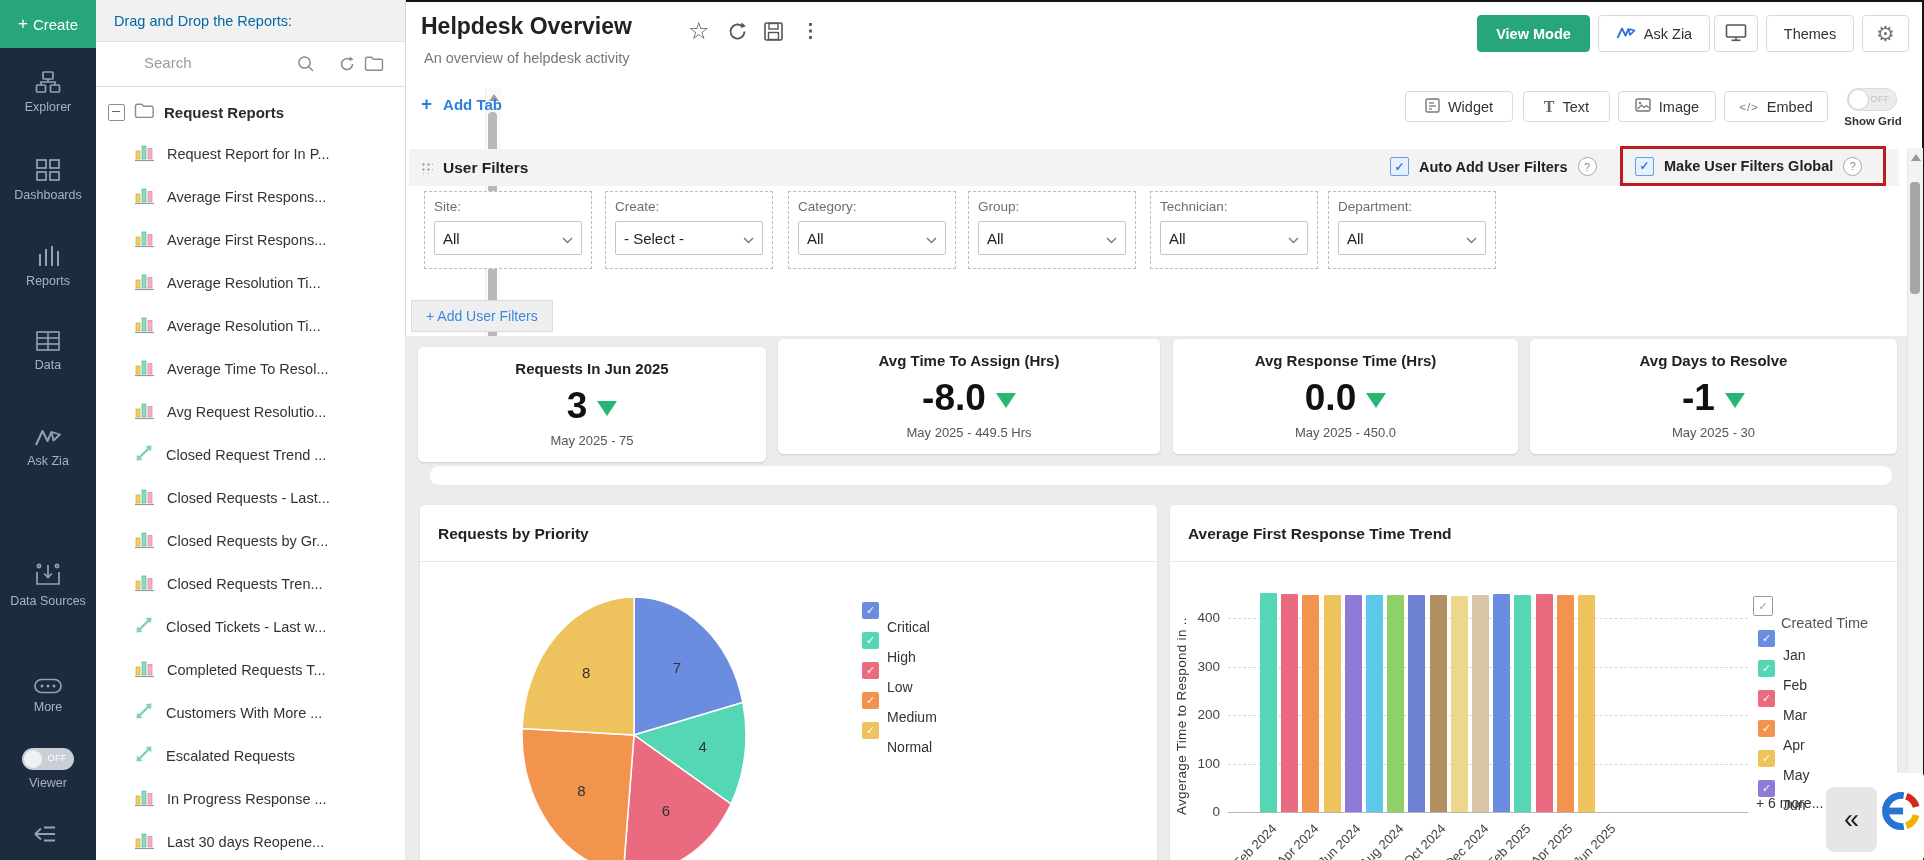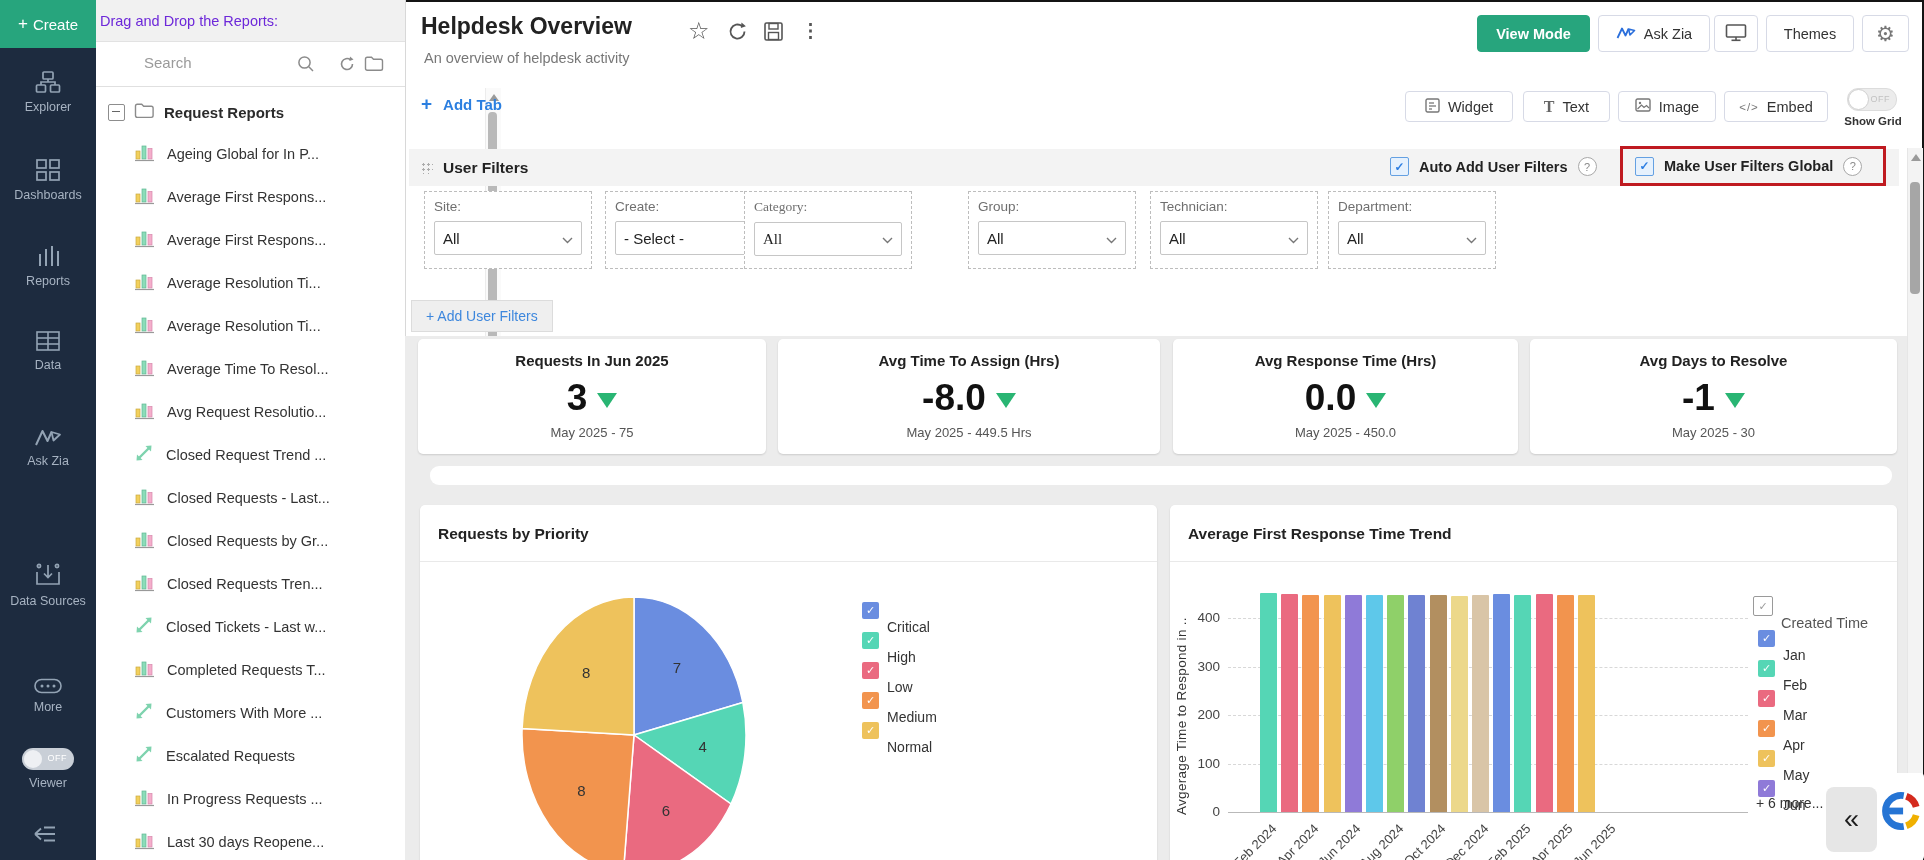--- a/index.html
+++ b/index.html
@@ -12,21 +12,21 @@
   #create-btn{left:0;top:0;width:96px;height:48px;background:#27a57d;color:#fff;
       display:flex;align-items:center;justify-content:center;font-size:15px;gap:5px;cursor:pointer;}
   .side-item{width:96px;text-align:center;color:#a7b3c2;font-size:12.5px;line-height:1.25;}
   .side-item .ic{display:block;margin:0 auto 6px;}
   .toggle-pill{width:52px;height:22px;border-radius:11px;background:#c9cfd7;position:relative;margin:0 auto 6px;}
   .toggle-pill .knob{position:absolute;left:2px;top:2px;width:18px;height:18px;border-radius:50%;background:#eef0f3;}
   .toggle-pill .off{position:absolute;right:7px;top:5px;font-size:9px;color:#fff;letter-spacing:.5px;}
   
   #panel{left:96px;top:0;width:309px;height:860px;background:#fff;border-right:1px solid #d8d8d8;}
   #panel-header{left:0;top:0;width:100%;height:42px;background:#f1f1f1;border-bottom:1px solid #e2e2e2;
-      display:flex;align-items:center;padding-left:4px;box-sizing:border-box;font-size:14.5px;color:#6d28d9;}
+      display:flex;align-items:center;padding-left:18px;box-sizing:border-box;font-size:14.5px;color:#0369a1;}
   #search-row{left:0;top:42px;width:100%;height:44px;border-bottom:1px solid #e0e0e0;background:#fff;}
   #search-input{position:absolute;left:22px;top:12px;font-size:15px;color:#9a9a9a;margin-left:26px;}
   #report-list{left:0;top:92px;width:292px;height:768px;overflow:hidden;}
   .folder-row{height:40px;display:flex;align-items:center;gap:9px;padding-left:12px;font-size:15px;font-weight:bold;color:#2b2b2b;}
   .report-row{height:43px;display:flex;align-items:center;gap:12px;padding-left:38px;font-size:14.5px;color:#333;cursor:pointer;white-space:nowrap;}
   .minus-box{width:15px;height:15px;border:1.5px solid #8d8d8d;border-radius:2px;position:relative;background:#fff;}
   .minus-box:after{content:"";position:absolute;left:2.5px;top:6px;width:8px;height:1.7px;background:#666;}
   
   #panel-scroll{left:389px;top:88px;width:15px;height:772px;background:#fafafa;border-left:1px solid #ececec;}
   #panel-thumb{left:392px;top:112px;width:9px;height:372px;background:#b9b9b9;border-radius:4px;}
@@ -201,21 +201,21 @@
             </svg></span>
           <span>Request Reports</span>
         </div>
         <div class="report-row">
           <span><svg width="21" height="19" viewBox="0 0 21 19">
               <rect x="2" y="8" width="4" height="8" fill="#f2d05c" stroke="#caa93f" stroke-width=".7"></rect>
               <rect x="8" y="3" width="4" height="13" fill="#8cdcb9" stroke="#5fb893" stroke-width=".7"></rect>
               <rect x="14" y="5.5" width="4" height="10.5" fill="#f4aecb" stroke="#d888ad" stroke-width=".7"></rect>
               <line x1="1" y1="17.5" x2="20" y2="17.5" stroke="#999" stroke-width="1.2"></line>
             </svg></span>
-          <span>Ageing Global for In P...</span>
+          <span>Request Report for In P...</span>
         </div>
         <div class="report-row">
           <span><svg width="21" height="19" viewBox="0 0 21 19">
               <rect x="2" y="8" width="4" height="8" fill="#f2d05c" stroke="#caa93f" stroke-width=".7"></rect>
               <rect x="8" y="3" width="4" height="13" fill="#8cdcb9" stroke="#5fb893" stroke-width=".7"></rect>
               <rect x="14" y="5.5" width="4" height="10.5" fill="#f4aecb" stroke="#d888ad" stroke-width=".7"></rect>
               <line x1="1" y1="17.5" x2="20" y2="17.5" stroke="#999" stroke-width="1.2"></line>
             </svg></span>
           <span>Average First Respons...</span>
         </div>
@@ -332,21 +332,21 @@
             </svg></span>
           <span>Escalated Requests</span>
         </div>
         <div class="report-row">
           <span><svg width="21" height="19" viewBox="0 0 21 19">
               <rect x="2" y="8" width="4" height="8" fill="#f2d05c" stroke="#caa93f" stroke-width=".7"></rect>
               <rect x="8" y="3" width="4" height="13" fill="#8cdcb9" stroke="#5fb893" stroke-width=".7"></rect>
               <rect x="14" y="5.5" width="4" height="10.5" fill="#f4aecb" stroke="#d888ad" stroke-width=".7"></rect>
               <line x1="1" y1="17.5" x2="20" y2="17.5" stroke="#999" stroke-width="1.2"></line>
             </svg></span>
-          <span>In Progress Requests ...</span>
+          <span>In Progress Response ...</span>
         </div>
         <div class="report-row">
           <span><svg width="21" height="19" viewBox="0 0 21 19">
               <rect x="2" y="8" width="4" height="8" fill="#f2d05c" stroke="#caa93f" stroke-width=".7"></rect>
               <rect x="8" y="3" width="4" height="13" fill="#8cdcb9" stroke="#5fb893" stroke-width=".7"></rect>
               <rect x="14" y="5.5" width="4" height="10.5" fill="#f4aecb" stroke="#d888ad" stroke-width=".7"></rect>
               <line x1="1" y1="17.5" x2="20" y2="17.5" stroke="#999" stroke-width="1.2"></line>
             </svg></span>
           <span>Last 30 days Reopene...</span>
         </div>
@@ -464,21 +464,21 @@
       </div>
       <div class="filterbox abs" style="left: 605px;">
         <div class="flabel">Create:</div>
         <div class="fselect">
           <span>- Select -</span>
           <span><svg width="11" height="7" viewBox="0 0 11 7">
               <polyline points="1,1 5.5,5.5 10,1" fill="none" stroke="#777" stroke-width="1.4"></polyline>
             </svg></span>
         </div>
       </div>
-      <div class="filterbox abs" style="left: 744px; font-family: Liberation Serif, serif;">
+      <div class="filterbox abs" style="left: 788px;">
         <div class="flabel">Category:</div>
         <div class="fselect">
           <span>All</span>
           <span><svg width="11" height="7" viewBox="0 0 11 7">
               <polyline points="1,1 5.5,5.5 10,1" fill="none" stroke="#777" stroke-width="1.4"></polyline>
             </svg></span>
         </div>
       </div>
       <div class="filterbox abs" style="left: 968px;">
         <div class="flabel">Group:</div>
@@ -505,21 +505,21 @@
           <span><svg width="11" height="7" viewBox="0 0 11 7">
               <polyline points="1,1 5.5,5.5 10,1" fill="none" stroke="#777" stroke-width="1.4"></polyline>
             </svg></span>
         </div>
       </div>
     </div>
   <div id="add-uf" class="abs">+ Add User Filters</div>
 
   <div id="canvas" class="abs"></div>
   <div id="kpi-row">
-      <div class="kpi abs" style="left: 418px; width: 348px;">
+      <div class="kpi abs" style="left: 418px; width: 348px; margin-top: 8px;">
         <div class="kt">Requests In Jun 2025</div>
         <div class="kv">
           <span>3</span>
           <span class="tri-down"></span>
         </div>
         <div class="kc">May 2025 - 75</div>
       </div>
       <div class="kpi abs" style="left: 778px; width: 382px;">
         <div class="kt">Avg Time To Assign (Hrs)</div>
         <div class="kv">

